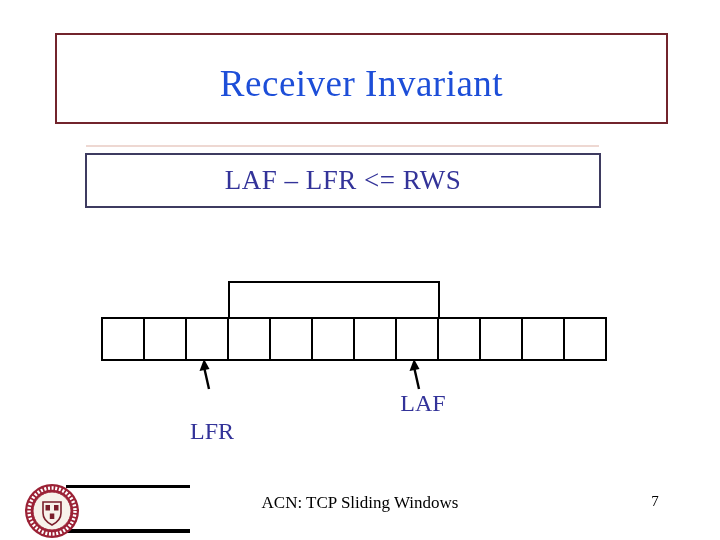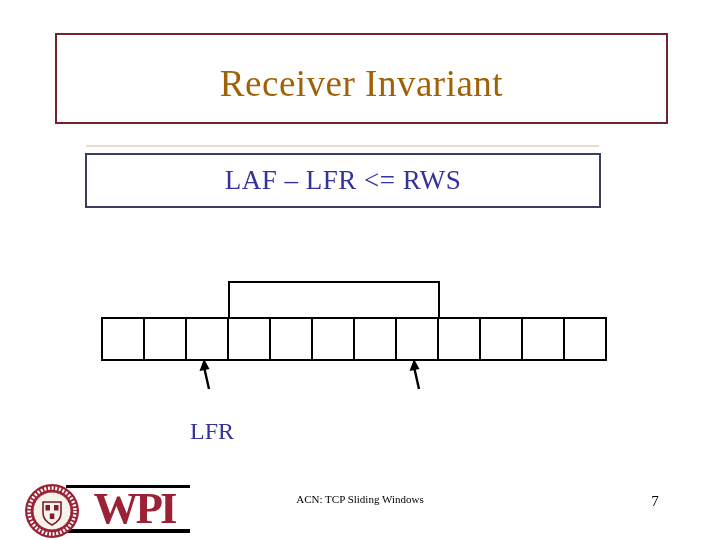--- a/index.html
+++ b/index.html
@@ -6,21 +6,21 @@
   .slide{
     position:relative;width:720px;height:540px;background:#ffffff;
     font-family:"Liberation Serif","DejaVu Serif",serif;overflow:hidden;
   }
   .title-box{
     position:absolute;left:55px;top:33px;width:609px;height:87px;
     border:2px solid #72242c;background:#ffffff;
     display:flex;align-items:center;justify-content:center;
   }
   .title-text{
-    font-size:37px;color:#a16207;padding-top:10px;letter-spacing:0.5px;
+    font-size:37px;color:#1d4ed8;padding-top:10px;letter-spacing:0.5px;
   }
   .placeholder-topline{
     position:absolute;left:86px;top:145px;width:513px;height:2px;
     background:#eed8d2;
   }
   .formula-box{
     position:absolute;left:85px;top:153px;width:512px;height:51px;
     border:2px solid #3e3b60;background:#ffffff;
     display:flex;align-items:center;justify-content:center;font-family:Liberation Serif, serif;
   }
@@ -42,21 +42,21 @@
   .arrow{position:absolute;width:26px;height:34px;}
   .arrow-lfr{left:194px;top:358px;}
   .arrow-laf{left:404px;top:358px;}
   .ptr-label{
     position:absolute;top:390px;font-size:24px;color:#333399;text-align:center;
   }
   .ptr-lfr{left:184px;width:56px;margin-top:28px;}
   .ptr-laf{left:394px;width:58px;}
   .footer-text{
     position:absolute;left:0;top:493px;width:720px;text-align:center;
-    font-size:11px;color:#000000;
+    font-size:17px;color:#000000;
   }
   .page-number{
     position:absolute;left:640px;top:493px;width:30px;text-align:center;
     font-size:15px;color:#000000;
   }
   .logo{position:absolute;left:20px;top:478px;width:156px;height:62px;}
   .logo-line{position:absolute;background:#000000;}
   .logo-line.top{left:46px;top:7px;width:124px;height:3px;}
   .logo-line.bottom{left:46px;top:51px;width:124px;height:4px;}
   .logo-text{
@@ -102,28 +102,28 @@
   <svg class="arrow arrow-lfr" viewBox="0 0 26 34">
     <path d="M15 31 L10.5 11" stroke="#000000" stroke-width="2.4" fill="none"></path>
     <polygon points="10,1 5.5,13 15.5,11" fill="#000000"></polygon>
   </svg>
   <svg class="arrow arrow-laf" viewBox="0 0 26 34">
     <path d="M15 31 L10.5 11" stroke="#000000" stroke-width="2.4" fill="none"></path>
     <polygon points="10,1 5.5,13 15.5,11" fill="#000000"></polygon>
   </svg>
 
   <div class="ptr-label ptr-lfr">LFR</div>
+  <div class="ptr-label ptr-laf">LAF</div>
 
   <div class="footer-text">ACN: TCP Sliding Windows</div>
   <div class="page-number">7</div>
 
   <div class="logo">
     <div class="logo-line top"></div>
     <div class="logo-line bottom"></div>
-    <div class="logo-text">WPI</div>
     <svg class="seal" viewBox="0 0 56 56">
       <circle cx="28" cy="28" r="27" fill="#9b2135"></circle>
       <circle cx="28" cy="28" r="23" fill="none" stroke="#ffffff" stroke-width="3.4" stroke-dasharray="2 1.7"></circle>
       <circle cx="28" cy="28" r="19" fill="#f7f2ea" stroke="#9b2135" stroke-width="1"></circle>
       <path d="M19 19 h18 v11 c0 7 -5 10 -9 12 c-4 -2 -9 -5 -9 -12 z" fill="#f7f2ea" stroke="#7a1f2b" stroke-width="1.6"></path>
       <rect x="21.5" y="22" width="4.5" height="5.5" fill="#7a1f2b"></rect>
       <rect x="30" y="22" width="4.5" height="5.5" fill="#7a1f2b"></rect>
       <rect x="25.8" y="30.5" width="4.5" height="5.5" fill="#7a1f2b"></rect>
     </svg>
   </div>

